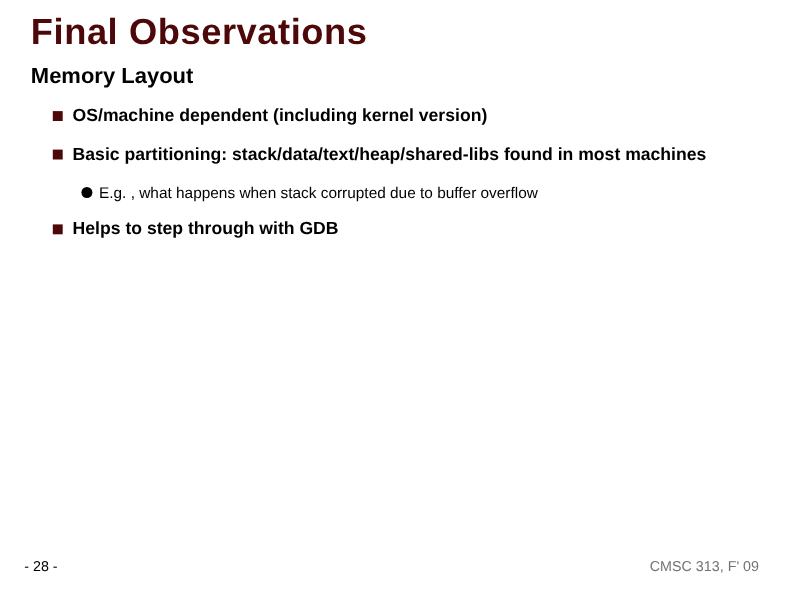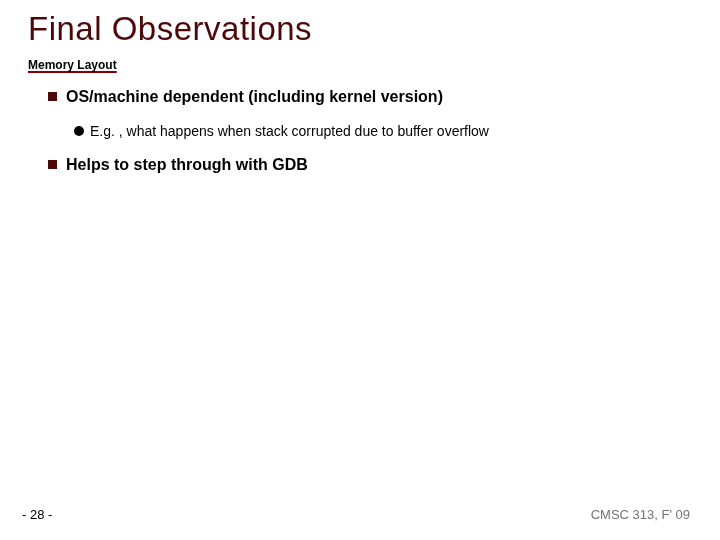--- a/index.html
+++ b/index.html
@@ -14,30 +14,29 @@
   }
   .slide {
     box-sizing: border-box;
     width: 720px;
     height: 540px;
     padding: 10px 28px 0 28px;
     position: relative;
   }
   .title {
     font-size: 33px;
-    font-weight: normal;
+    font-weight: bold;
     color: #4d0909;
     letter-spacing: 0.5px;
     margin: 0 0 10px 0;
   }
   .section-heading {
-    font-size: 12px;
+    font-size: 20px;
     font-weight: bold;
     color: #000000;
-    text-decoration: underline;
     text-decoration-color: #8a0000;
     text-decoration-thickness: 2px;
     text-underline-offset: 2px;
     margin: 6px 0 6px 0;
   }
   .bullet-list {
     list-style: none;
     padding: 0 0 0 20px;
     margin: 0 0 10px 0;
   }
@@ -101,20 +100,21 @@
 </style>
 </head>
 <body>
 
 <div class="slide">
   <h1 class="title">Final Observations</h1>
 
   <div class="section-heading">Memory Layout</div>
   <ul class="bullet-list">
     <li class="bullet-item">OS/machine dependent (including kernel version)</li>
+    <li class="bullet-item">Basic partitioning: stack/data/text/heap/shared-libs found in most machines</li>
   </ul>
 
   <ul class="sub-list">
     <li class="sub-item">E.g. , what happens when stack corrupted due to buffer overflow</li>
   </ul>
   <ul class="bullet-list">
     <li class="bullet-item">Helps to step through with GDB</li>
   </ul>
 
   <div class="footer-left">- 28 -</div>

